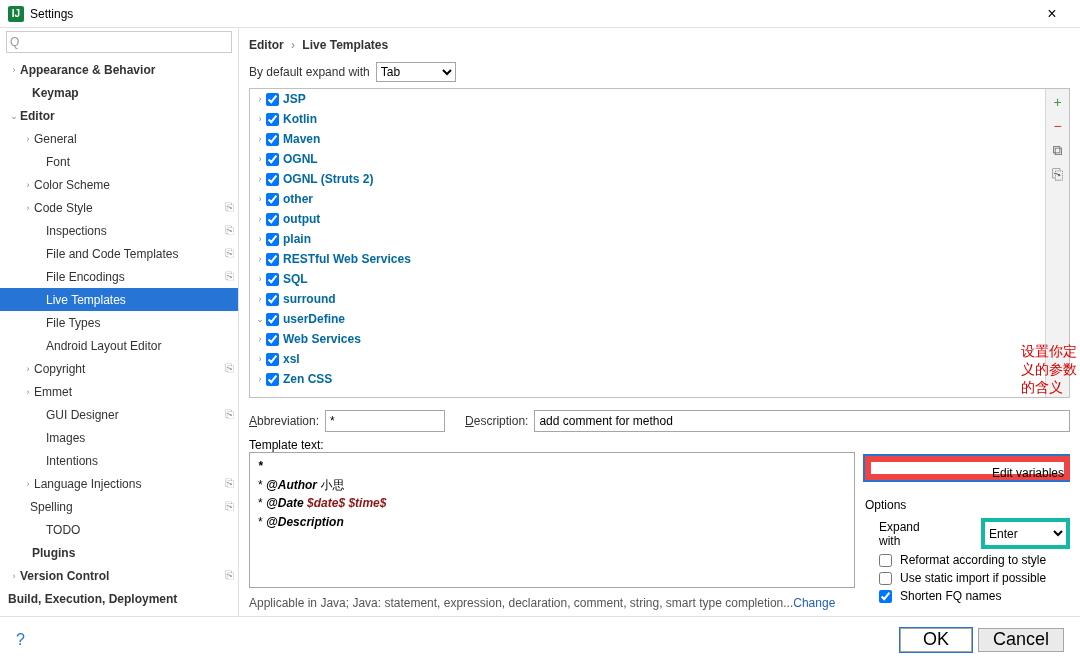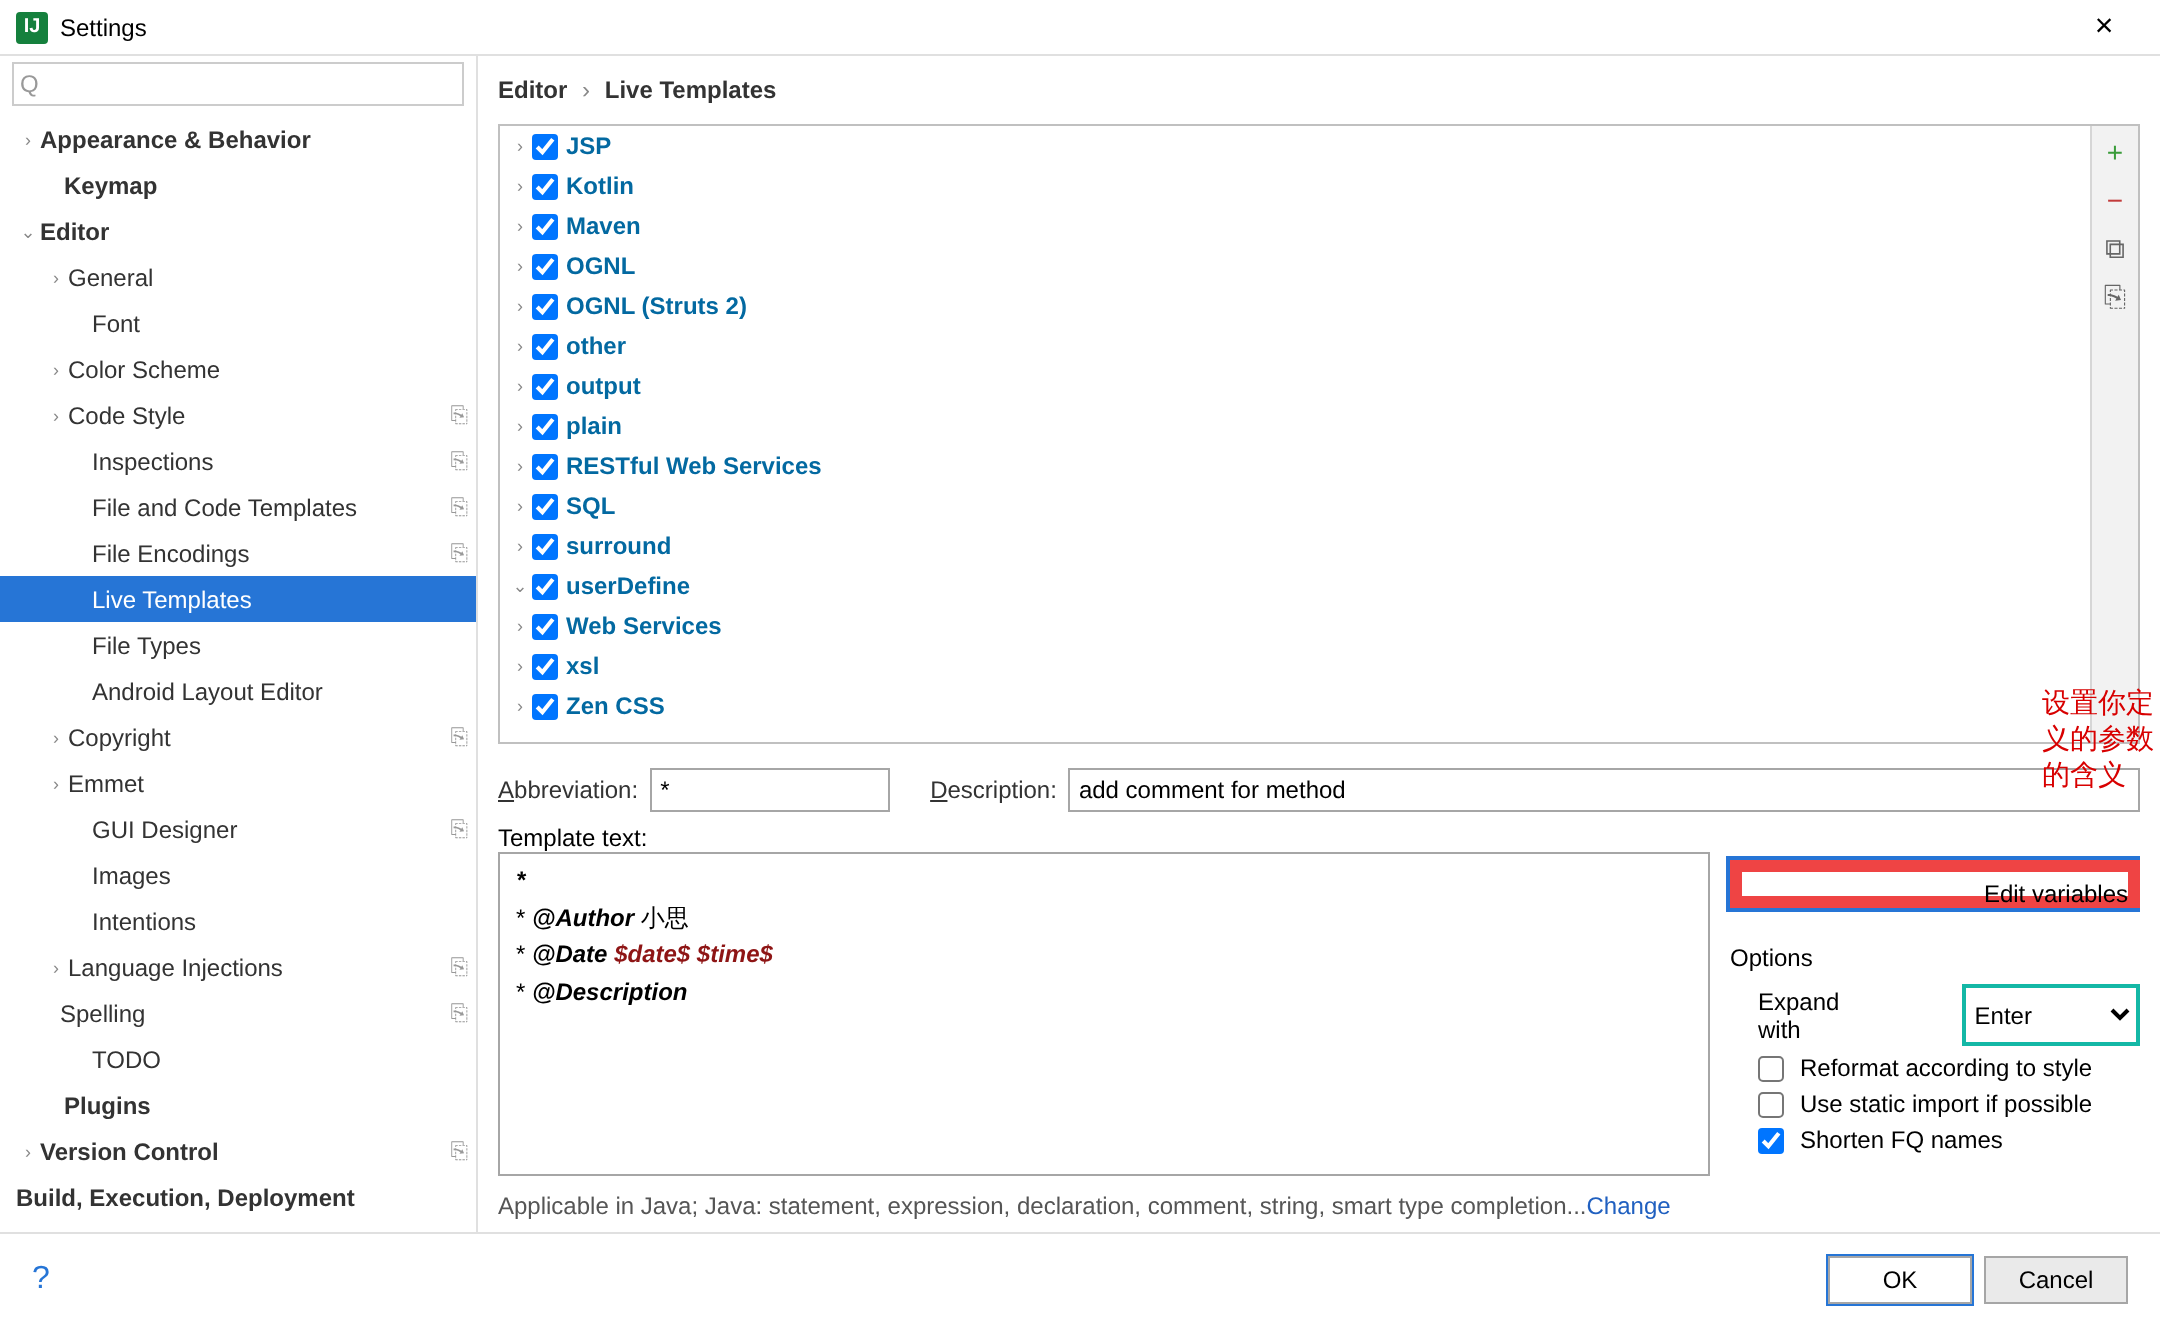--- a/index.html
+++ b/index.html
@@ -43,28 +43,28 @@
 .left-col { flex:1; display:flex; flex-direction:column; }
 .tmpl-box { flex:1; border:1px solid #a6a6a6; background:#fff; font-family: "Consolas","Courier New",monospace; font-size:17px; padding:4px 8px; overflow:auto; line-height:1.55; min-height: 95px;}
 .tmpl-box .kw { font-weight:bold; font-style:italic; }
 .tmpl-box .var { font-weight:bold; font-style:italic; color:#8e1515; }
 .right-col { width: 205px; display:flex; flex-direction:column; }
 .edit-var { height: 24px; border:6px solid #ef4444; background:#fff; text-align:right; line-height:22px; margin-top: 18px; }
 .edit-var.focused { outline: 2px solid #2675d6; }
 .options { margin-top: 18px; }
 .options .hdr { margin-bottom: 6px; }
 .opt-row { display:flex; align-items:center; gap:4px; margin: 4px 0 4px 14px; font-size:12px;}
-.opt-row select { border:2px solid #14b8a6; height:31px; width:106px; background:#fff;margin-left:44px;}
+.opt-row select { border:4px solid #14b8a6; height:31px; width:106px; background:#fff;margin-left:44px;}
 .opt-row input[type=checkbox] { margin-right: 4px; }
 .applic { color:#555; font-size:12px; margin: 8px 0 6px 0; }
 .applic a { color:#2060c0; text-decoration:none; }
 .footer { height: 46px; border-top:1px solid #e0e0e0; display:flex; align-items:center; padding: 0 16px; }
 .help-ic { color:#2675d6; font-size:16px; }
 .footer .spacer { flex:1; }
-.btn { height: 24px; min-width: 72px; border:1px solid #a6a6a6; background:#eaeaea; margin-left:6px; padding:0 14px; font-size:12px; }
+.btn { height: 24px; min-width: 72px; border:1px solid #a6a6a6; background:#eaeaea; margin-left:6px; padding:0 14px; font-size:18px; }
 .btn.primary { background:#fff; outline: 1px solid #2675d6; }
 
 .anno-text { position:absolute; top:315px; left:782px; color:#d80000; font-size:14px; font-family: "SimSun","Microsoft YaHei",sans-serif; z-index:50; }
 .anno-svg { position:absolute; top:318px; left:782px; z-index:40; pointer-events:none; }
 </style>
 </head>
 <body>
 
 <div class="titlebar">
   <div class="icon">IJ</div>
@@ -186,20 +186,24 @@
       </div>
   </div>
 
   <div class="content">
     <div class="crumb">
       <span>Editor</span>
       <span class="sep">›</span>
       <span>Live Templates</span>
     </div>
 
+    <div class="expand-row">
+      <span>By default expand with</span>
+      <select><option>Tab</option></select>
+    </div>
 
     <div class="list-area">
       <div class="list-scroll" id="groups">
           <div class="list-row">
             <span class="caret">›</span>
             <input type="checkbox" checked="" style="">
             <span class="name">JSP</span>
           </div>
           <div class="list-row">
             <span class="caret">›</span>

